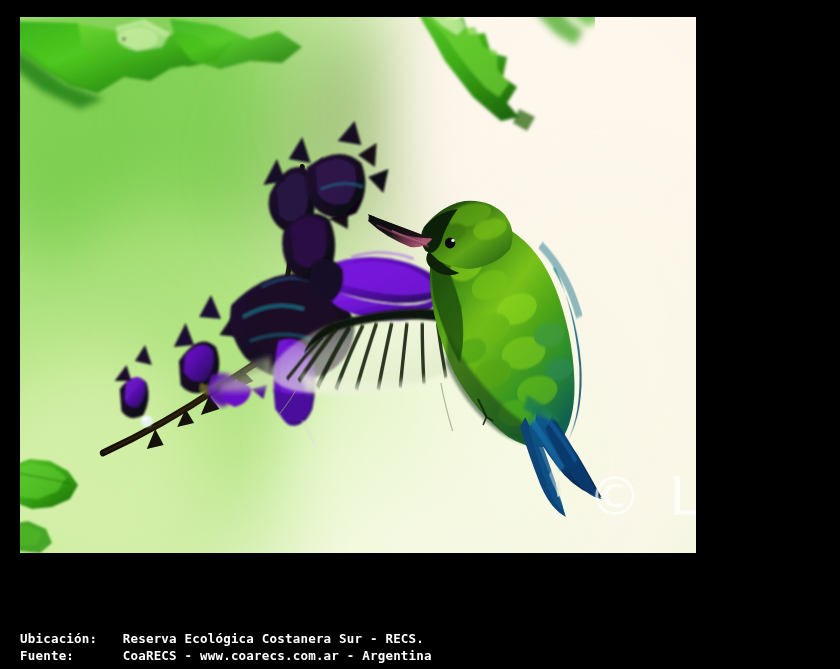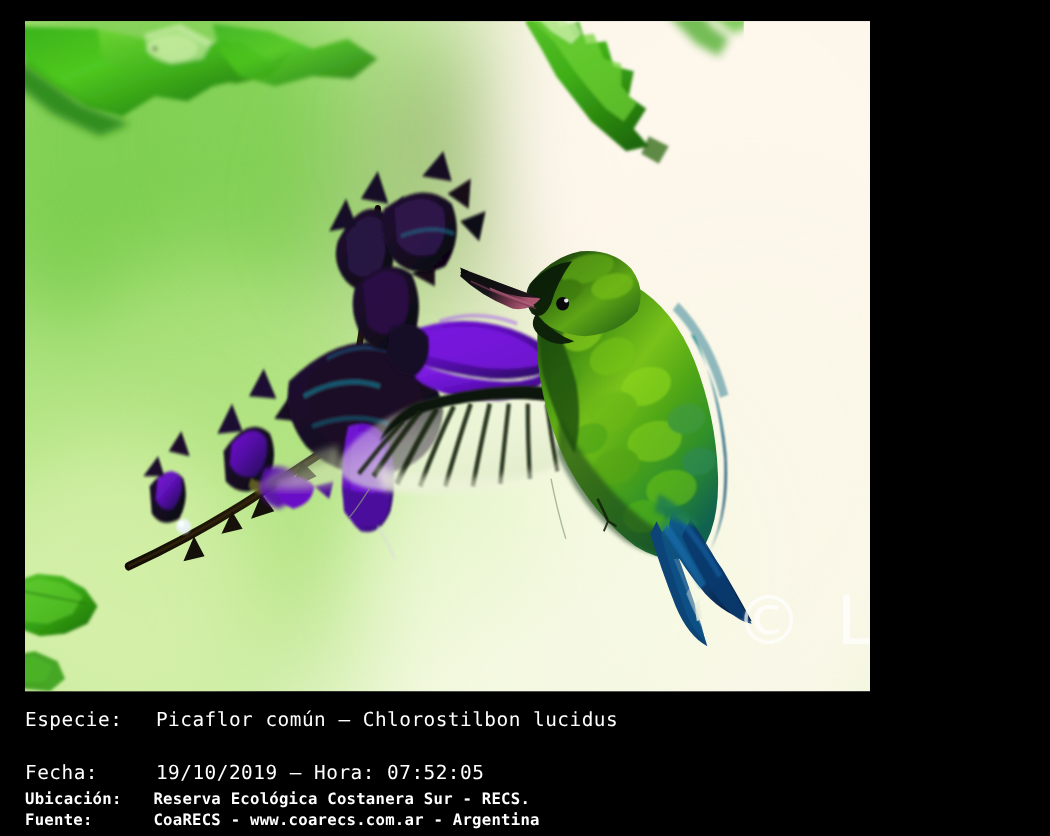--- a/index.html
+++ b/index.html
@@ -519,30 +519,22 @@
       <path d="M542 382 Q548 392 552 400" stroke="#15220c" stroke-width="2.4" fill="none"></path>
       <path d="M552 400 L560 404 M552 400 L548 408" stroke="#15220c" stroke-width="1.8" fill="none"></path>
     </g>
   </svg>
 
   <div id="watermark">© LSM</div>
 </div>
 
 <div id="caption">
 
-  <div class="cap-row row-big" id="row-especie">
-    <span class="lbl">Especie:</span>
-    <span class="val">Picaflor común — Chlorostilbon lucidus</span>
-  </div>
-
-
-  <div class="cap-row row-big" id="row-fecha">
-    <span class="lbl">Fecha:</span>
-    <span class="val">19/10/2019 — Hora: 07:52:05</span>
-  </div>
+
+
 
   <div class="cap-row row-small" id="row-ubicacion">
     <span class="lbl">Ubicación:</span>
     <span class="val">Reserva Ecológica Costanera Sur - RECS.</span>
   </div>
 
   <div class="cap-row row-small" id="row-fuente">
     <span class="lbl">Fuente:</span>
     <span class="val">CoaRECS - www.coarecs.com.ar - Argentina</span>
   </div>

